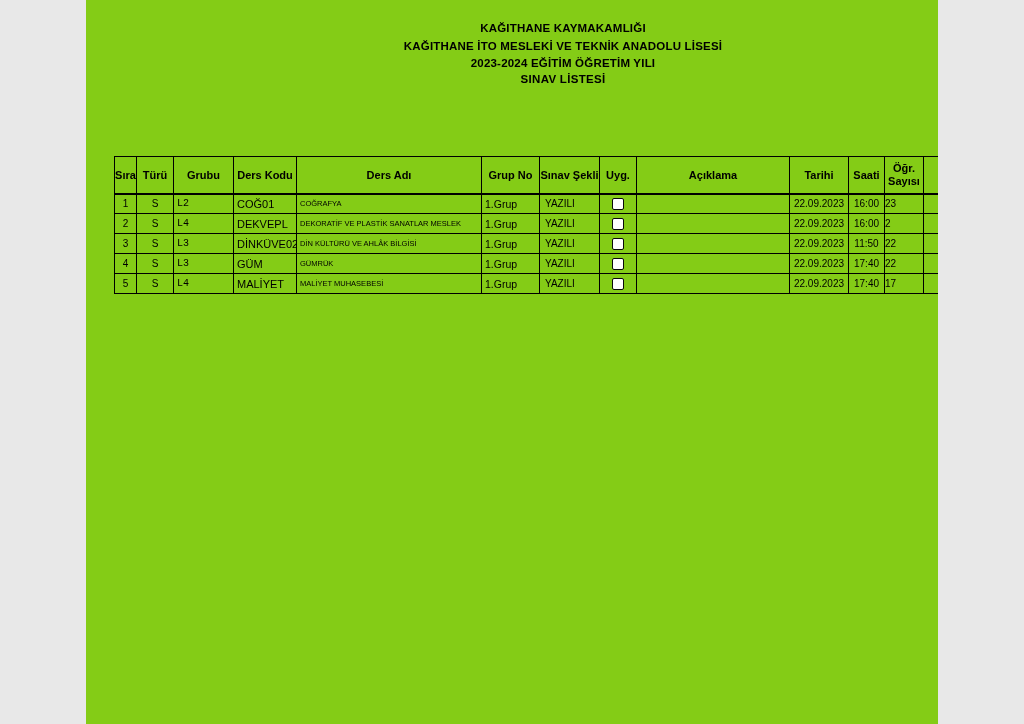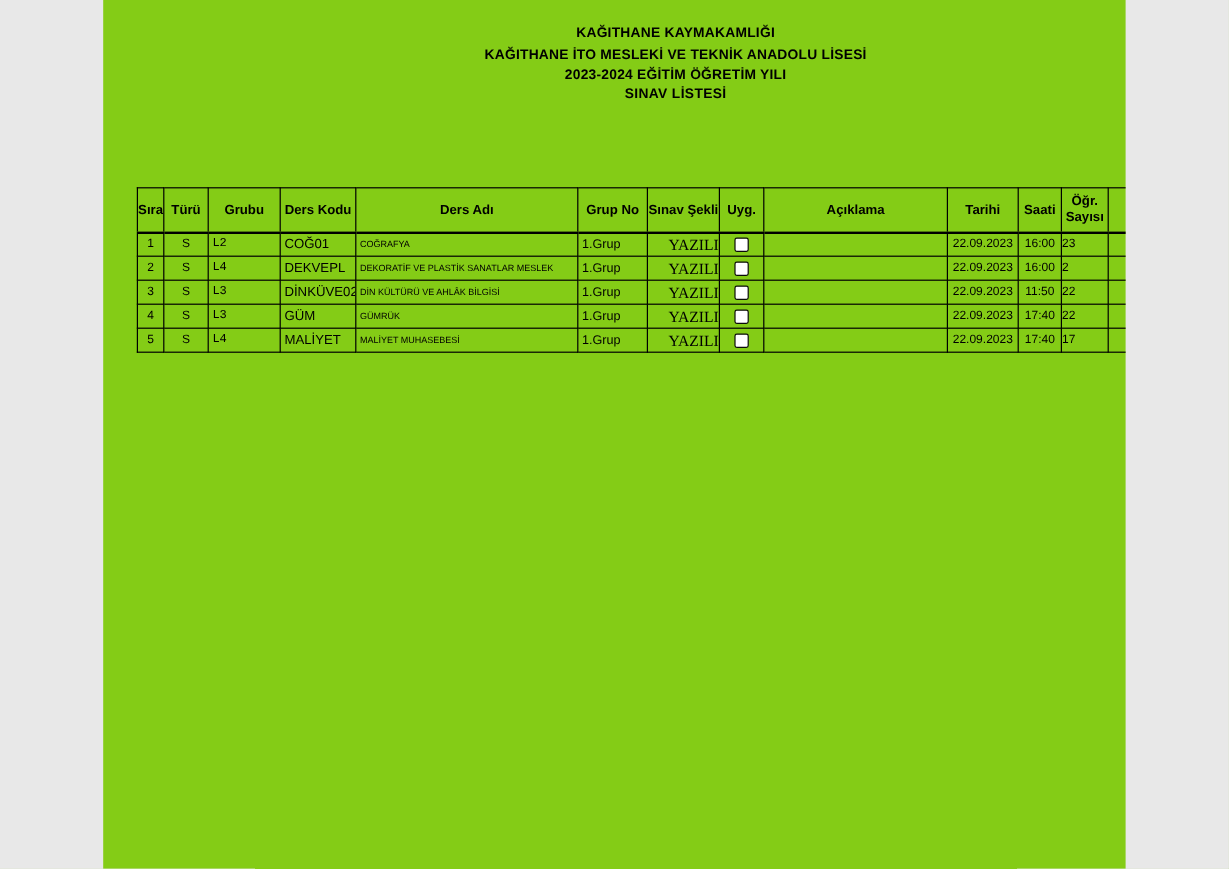--- a/index.html
+++ b/index.html
@@ -64,21 +64,21 @@
     line-height: 12.5px;
     border-bottom: 2px solid #000;
   }
   .exam-table th.col-ogr_sayisi { white-space: normal; }
   .exam-table td { font-size: 10px; }
   td.col-sira, td.col-turu { text-align: center; }
   td.col-grubu { text-align: left; padding-left: 3px; font-family: Liberation Mono, monospace; }
   td.col-ders_kodu { text-align: left; padding-left: 3px; font-size: 11px; white-space: nowrap; }
   td.col-ders_adi { text-align: left; padding-left: 3px; font-size: 7.5px; white-space: nowrap; margin-left: 44px; }
   td.col-grup_no { text-align: left; padding-left: 3px; font-size: 10.5px; }
-  td.col-sinav_sekli { text-align: right; padding-left: 5px; font-size: 13px; font-family: Liberation Serif, serif; }
+  td.col-sinav_sekli { text-align: left; padding-left: 5px; font-size: 10px; }
   td.col-uyg { text-align: center; }
   td.col-tarihi { text-align: center; }
   td.col-saati { text-align: center; }
   td.col-ogr_sayisi { text-align: left; }
   td.col-aciklama, td.col-mekan { text-align: left; }
   .checkbox {
     display: inline-block;
     width: 10px;
     height: 10px;
     border: 1.5px solid #0a0a0a;

